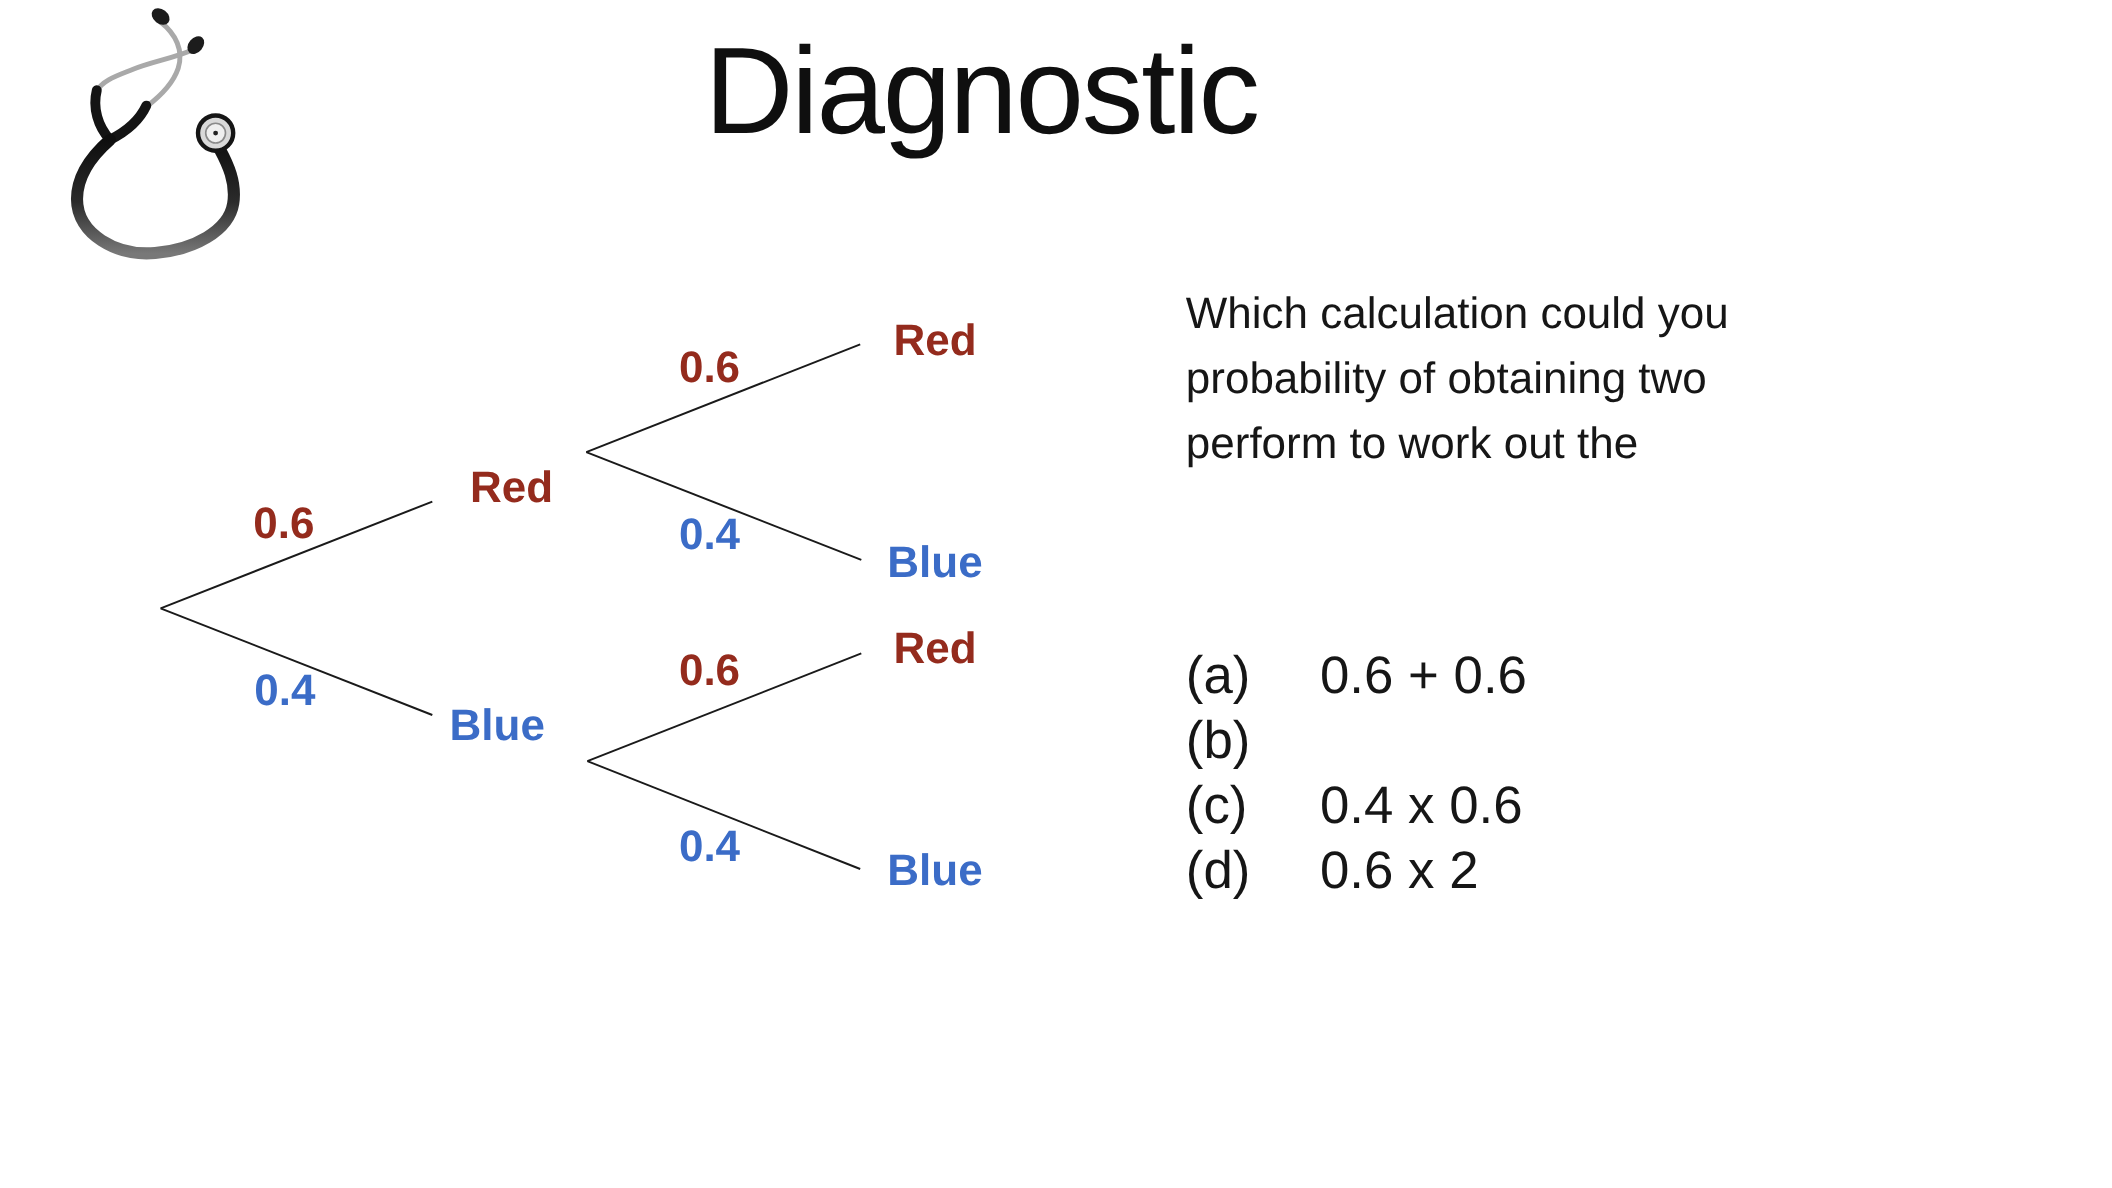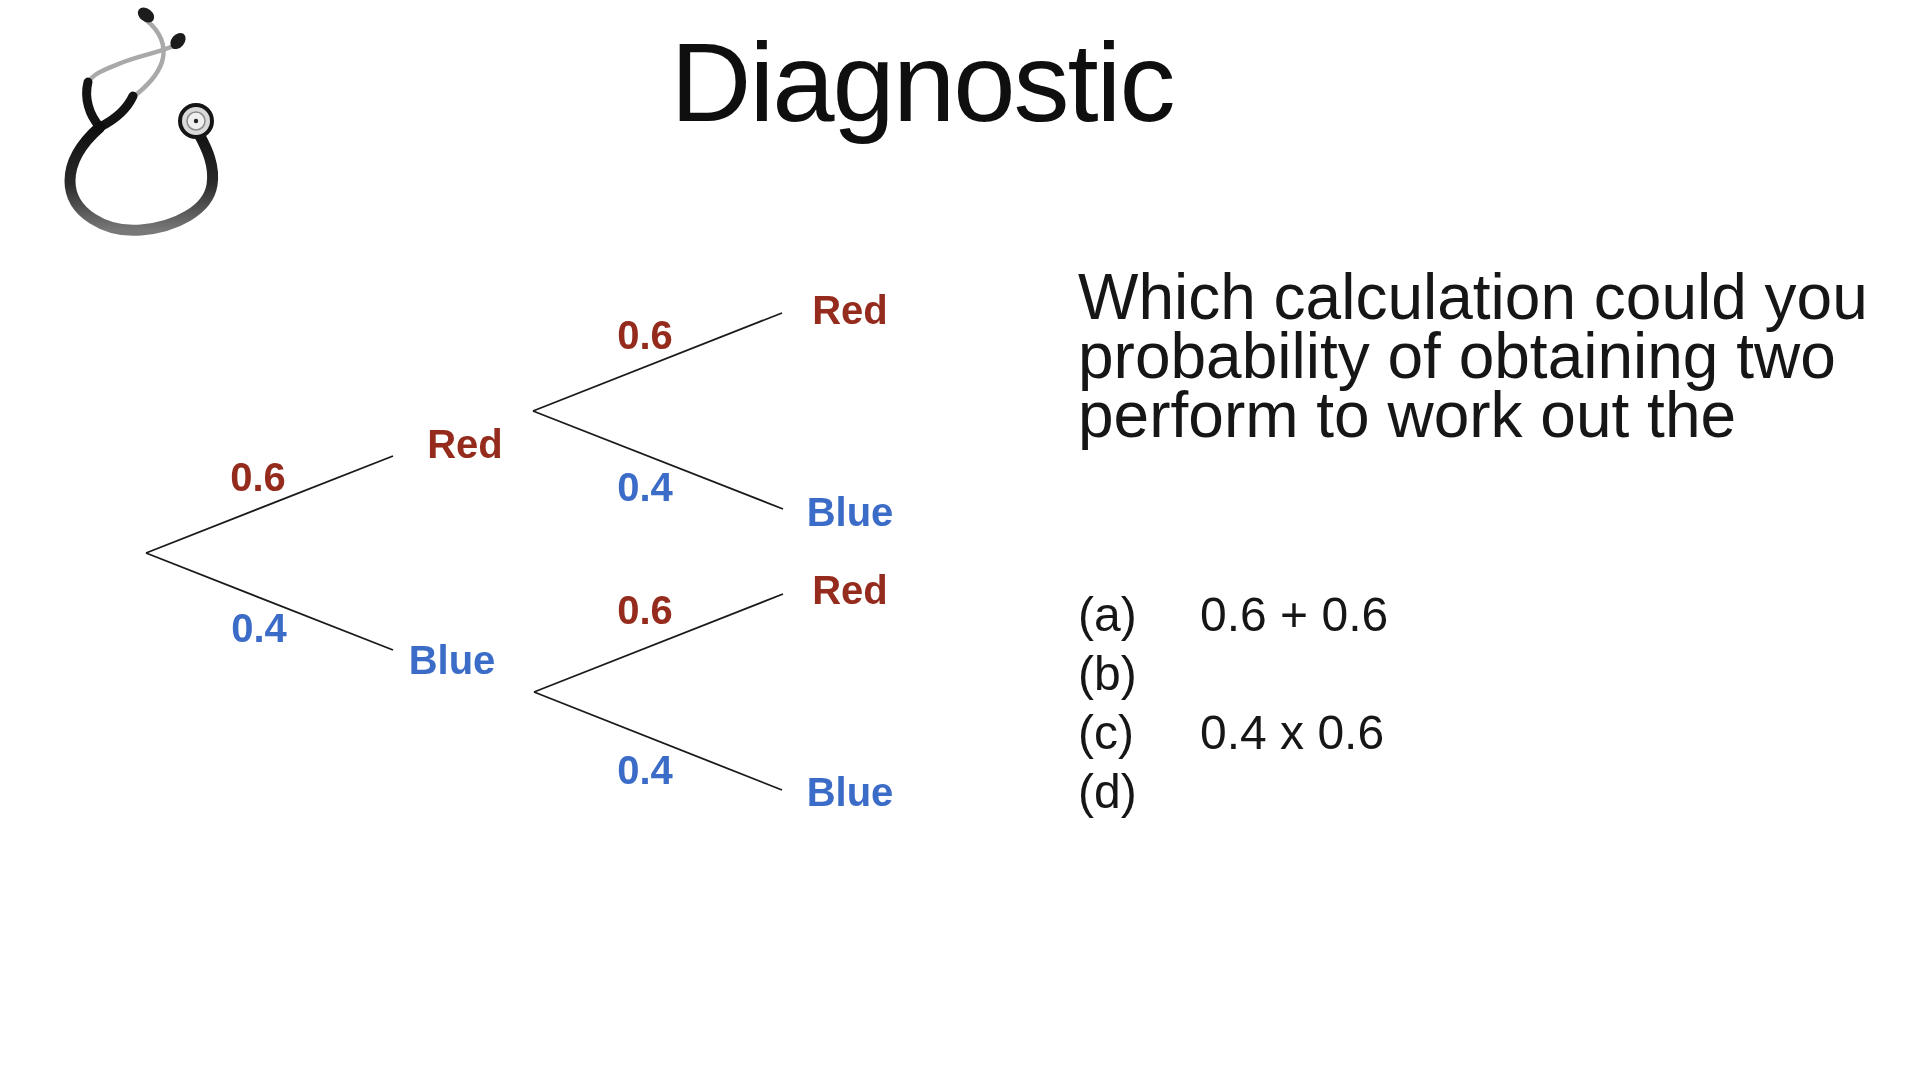--- a/index.html
+++ b/index.html
@@ -6,21 +6,21 @@
   .page {
     position: relative;
     width: 1920px;
     height: 1080px;
     background: #ffffff;
     overflow: hidden;
     font-family: "Liberation Sans", "DejaVu Sans", sans-serif;
   }
   .title {
     position: absolute;
-    left: 922px;
+    left: 892px;
     top: 10px;
     transform: translateX(-50%);
     font-size: 112px;
     line-height: 1.3;
     font-weight: 300;
     letter-spacing: -2px;
     color: #0f0f0f;
     white-space: nowrap;
   }
   .stetho {
@@ -42,22 +42,22 @@
     transform: translate(-50%, -50%);
     font-size: 40px;
     font-weight: 700;
     white-space: nowrap;
   }
   .red  { color: #942b1d; }
   .blue { color: #3b6cc7; }
   .question {
     position: absolute;
     left: 1078px;
-    top: 268px;
-    font-size: 64px;
+    top: 256px;
+    font-size: 40px;
     line-height: 59px;
     font-weight: 300;
     color: #161616;
   }
   .question .qline { white-space: nowrap; }
   .options {
     position: absolute;
     left: 1078px;
     top: 585px;
     font-size: 48px;
@@ -140,16 +140,17 @@
     </div>
     <div class="opt-row">
       <span class="opt-label">(b)</span>
     </div>
     <div class="opt-row">
       <span class="opt-label">(c)</span>
       <span class="opt-value">0.4 x 0.6</span>
     </div>
     <div class="opt-row">
       <span class="opt-label">(d)</span>
+      <span class="opt-value">0.6 x 2</span>
     </div>
   </div>
 
 </div>
 
 </body></html>

